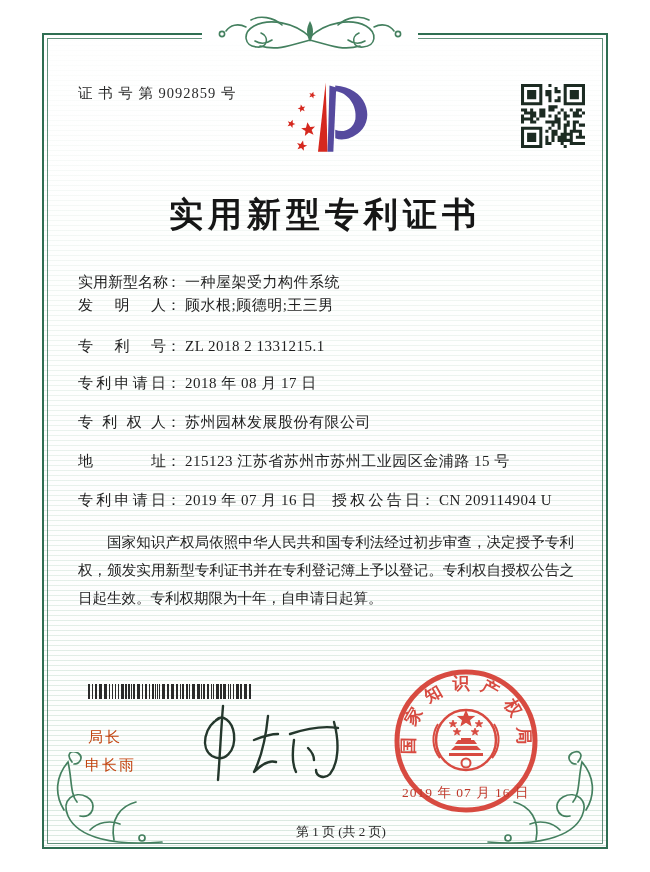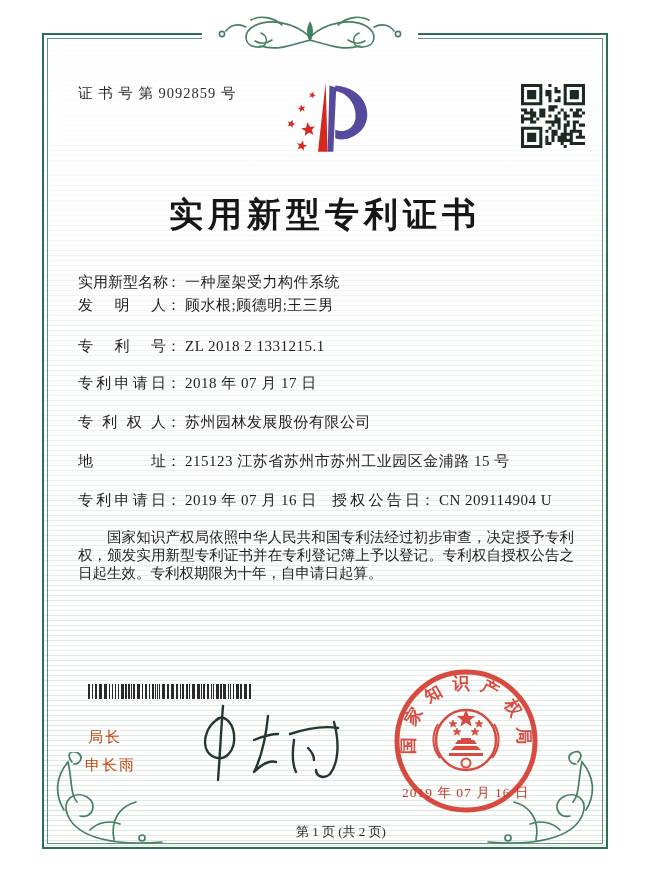--- a/index.html
+++ b/index.html
@@ -14,21 +14,21 @@
   .frame-inner{position:absolute;inset:3px;border:1px solid rgba(47,110,82,0.75);pointer-events:none;}
   .abs{position:absolute;}
   .cert-number{left:78px;top:84px;font-size:14.5px;letter-spacing:1px;color:#2a2a2a;}
   .title{left:0;right:0;top:192px;text-align:center;font-size:34px;font-weight:bold;
          letter-spacing:5px;color:#161616;}
   .field-row{left:78px;width:480px;font-size:15px;white-space:nowrap;}
   .f-label{display:inline-block;width:88px;text-align:justify;text-align-last:justify;vertical-align:top;}
   .f-colon{display:inline-block;margin-right:4px;}
   .f-value{letter-spacing:0.5px;}
   .grant-b{position:absolute;left:254px;top:0;white-space:nowrap;}
-  .body-text{left:78px;top:528px;width:496px;font-size:14.5px;line-height:18px;
+  .body-text{left:78px;top:528px;width:496px;font-size:14.5px;line-height:28px;
              text-align:justify;color:#222;}
   .body-text p{margin:0;text-indent:2em;}
   .signer{left:88px;font-size:15px;letter-spacing:2px;color:#c2410c;}
   .seal-date{left:402px;top:784px;font-size:13.5px;color:#c0392b;letter-spacing:1px;z-index:6;}
   .footer{left:0;right:0;top:823px;text-align:center;font-size:13px;color:#2a2a2a;margin-left:32px;}
   svg{display:block;}
 </style>
 </head>
 <body>
 
@@ -109,21 +109,21 @@
   <div class="abs field-row" style="top:273px;">
     <span class="f-label">实用新型名称</span><span class="f-colon">：</span><span class="f-value">一种屋架受力构件系统</span>
   </div>
   <div class="abs field-row" style="top:296px;">
     <span class="f-label">发明人</span><span class="f-colon">：</span><span class="f-value">顾水根;顾德明;王三男</span>
   </div>
   <div class="abs field-row" style="top:323px;margin-top:14px;">
     <span class="f-label">专利号</span><span class="f-colon">：</span><span class="f-value">ZL 2018 2 1331215.1</span>
   </div>
   <div class="abs field-row" style="top:374px;">
-    <span class="f-label">专利申请日</span><span class="f-colon">：</span><span class="f-value">2018 年 07 月 17 日</span>
+    <span class="f-label">专利申请日</span><span class="f-colon">：</span><span class="f-value">2018 年 08 月 17 日</span>
   </div>
   <div class="abs field-row" style="top:413px;">
     <span class="f-label">专利权人</span><span class="f-colon">：</span><span class="f-value">苏州园林发展股份有限公司</span>
   </div>
   <div class="abs field-row" style="top:452px;">
     <span class="f-label">地址</span><span class="f-colon">：</span><span class="f-value">215123 江苏省苏州市苏州工业园区金浦路 15 号</span>
   </div>
 
   <div class="abs field-row" style="top:491px;">
     <span class="f-label">专利申请日</span><span class="f-colon">：</span><span class="f-value">2019 年 07 月 16 日</span>

